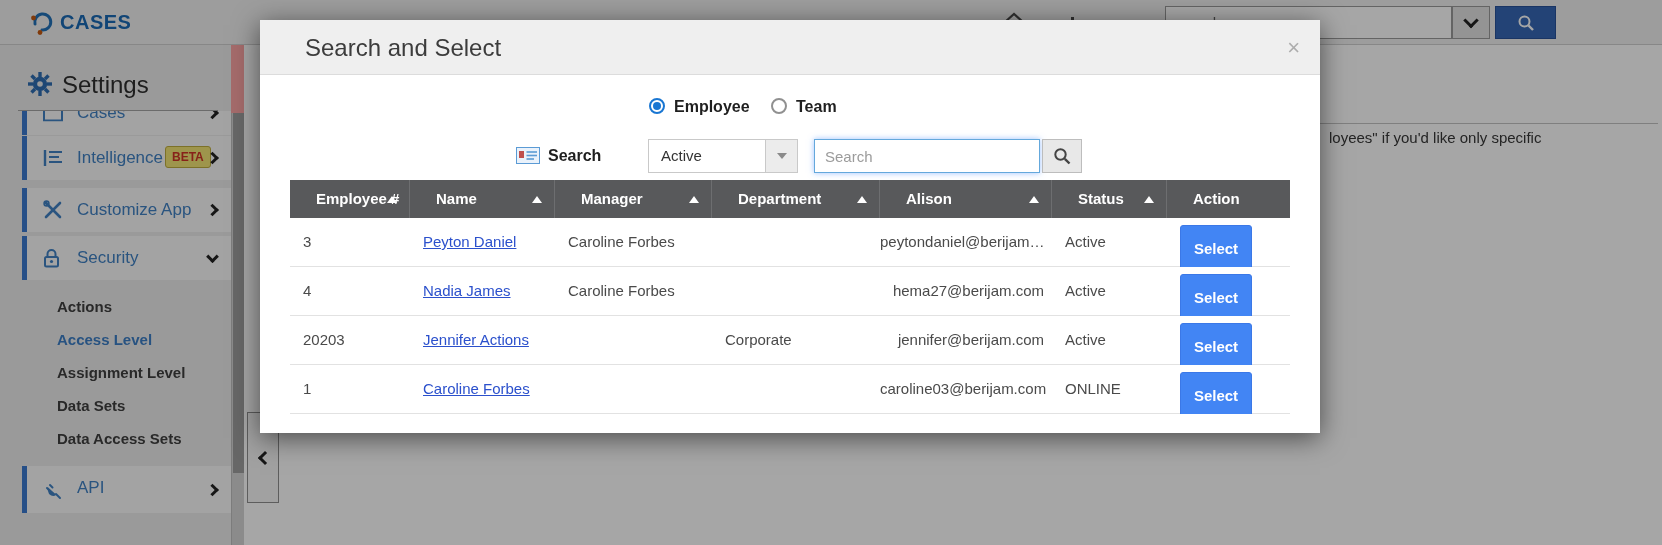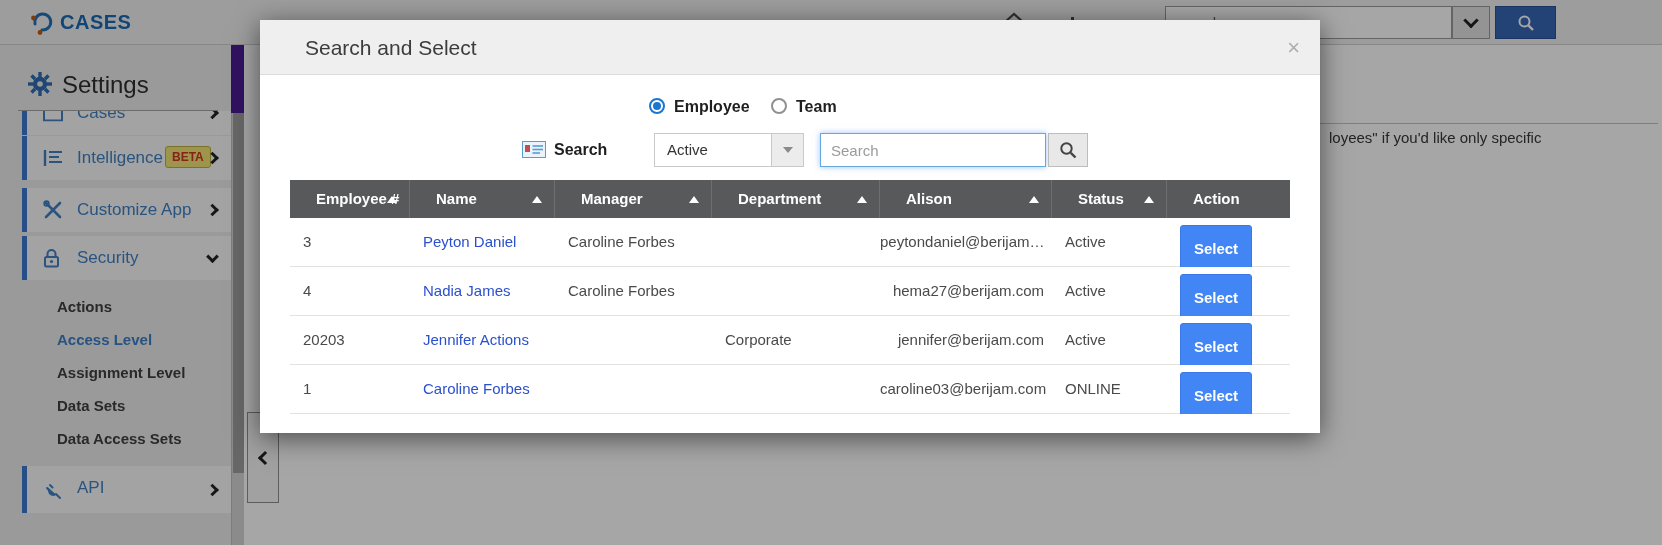--- a/index.html
+++ b/index.html
@@ -1,17 +1,17 @@
 <!DOCTYPE html>
 <html><head>
 <meta charset="utf-8">
 <style>
   * { margin:0; padding:0; box-sizing:border-box; }
   body { font-family:"Liberation Sans", sans-serif; background:#777; }
-  .screen { position:relative; width:1662px; height:545px; overflow:hidden; background:#4c1d95; }
+  .screen { position:relative; width:1662px; height:545px; overflow:hidden; background:#fca5a5; }
 
   
   .topbar { position:absolute; left:0; top:0; width:1662px; height:45px; background:#f2f2f2; border-bottom:1px solid #cfcfcf; z-index:1; }
   .logo-icon { position:absolute; left:28px; top:9px; }
   .logo-text { position:absolute; left:60px; top:0; line-height:45px; font-size:20px; font-weight:bold; color:#1b6ab5; letter-spacing:.5px; }
   .home-icon { position:absolute; left:1002px; top:10px; }
   .chart-icon { position:absolute; left:1062px; top:12px; }
   .topbar-search { position:absolute; left:1165px; top:6px; width:287px; height:33px; border:1px solid #9a9a9a; background:#fff; font-size:15px; padding:0 10px; color:#333; font-family:"Liberation Sans", sans-serif; }
   .topbar-search::placeholder { color:#666; }
   .topbar-dd { position:absolute; left:1452px; top:6px; width:38px; height:33px; background:#e4e4e4; border:1px solid #9a9a9a; }
@@ -40,52 +40,52 @@
   .content-divider { position:absolute; left:24px; top:78px; width:1390px; height:1px; background:#c4c4c4; }
   .clipped-text { position:absolute; left:1085px; top:84px; font-size:15px; color:#383838; white-space:nowrap; }
   .collapse-btn { position:absolute; left:3px; top:367px; width:32px; height:91px; background:#f8f8f8; border:1px solid #8f8f8f; }
   .chev-left-css { position:absolute; left:50%; top:50%; width:10px; height:10px; border-left:3px solid #222; border-bottom:3px solid #222; transform:translate(-30%,-50%) rotate(45deg); }
 
   .overlay { position:absolute; left:0; top:0; width:1662px; height:545px; background:rgba(0,0,0,0.35); z-index:5; }
 
   
   .modal { position:absolute; left:260px; top:20px; width:1060px; height:413px; background:#fff; z-index:10; box-shadow:0 5px 25px rgba(0,0,0,.55); }
   .modal-header { position:absolute; left:0; top:0; width:100%; height:55px; background:#efefef; border-bottom:1px solid #dcdcdc; }
-  .modal-title { position:absolute; left:45px; top:0; line-height:55px; font-size:21px; color:#3c3c3c; }
+  .modal-title { position:absolute; left:45px; top:0; line-height:55px; font-size:24px; color:#3c3c3c; }
   .modal-close { position:absolute; right:20px; top:0; line-height:55px; font-size:22px; color:#adadad; cursor:default; }
 
   .radio-row { position:absolute; left:0; top:77px; width:100%; height:20px; }
   .radio { position:absolute; width:16px; height:16px; border-radius:50%; top:1px; }
   .radio.sel { border:2px solid #1976d2; }
   .radio.sel .dot { position:absolute; left:2px; top:2px; width:8px; height:8px; border-radius:50%; background:#1976d2; }
   .radio.unsel { border:2px solid #909090; }
   .radio-label { position:absolute; top:1px; font-size:16px; font-weight:bold; color:#1f1f1f; }
 
-  .search-row { position:absolute; left:0; top:113px; width:100%; height:34px;margin-left:6px; }
+  .search-row { position:absolute; left:0; top:119px; width:100%; height:34px; }
   .card-icon { position:absolute; left:256px; top:8px; line-height:0; }
   .search-label { position:absolute; left:288px; top:0; line-height:34px; font-size:16px; font-weight:bold; color:#1f1f1f; }
   .filter-dd { position:absolute; left:388px; top:0; width:150px; height:34px; background:#fff; border:1px solid #c9c9c9; }
   .filter-value { position:absolute; left:12px; top:0; line-height:32px; font-size:15px; color:#333; }
   .filter-caret-box { position:absolute; right:0; top:0; width:32px; height:32px; background:#ececec; border-left:1px solid #c9c9c9; }
   .caret { position:absolute; left:50%; top:50%; transform:translate(-50%,-50%); width:0; height:0; border-left:5px solid transparent; border-right:5px solid transparent; border-top:6px solid #8a8a8a; }
   .modal-search { position:absolute; left:554px; top:0; width:226px; height:34px; border:1px solid #64a8dc; box-shadow:0 0 6px rgba(77,144,254,.55); font-size:15px; padding:0 10px; color:#333; font-family:"Liberation Sans", sans-serif; }
   .modal-search::placeholder { color:#9b9b9b; }
   .mag-btn { position:absolute; left:782px; top:0; width:40px; height:34px; background:#e8e8e8; border:1px solid #bdbdbd; }
   .mag-btn svg { position:absolute; left:50%; top:50%; transform:translate(-50%,-50%); }
 
   .table { position:absolute; left:30px; top:160px; width:1000px; }
   .thead { display:flex; height:38px; background:#58595b; }
   .th { position:relative; height:38px; line-height:38px; padding-left:26px; font-size:15px; font-weight:bold; color:#fff; border-right:1px solid #6d6e70; white-space:nowrap; }
   .th:last-child { border-right:none; }
   .sort { position:absolute; right:12px; top:16px; width:0; height:0; border-left:5px solid transparent; border-right:5px solid transparent; border-bottom:7px solid #fff; }
   .trow { display:flex; height:49px; border-bottom:1px solid #e2e2e2; background:#fff; }
   .td { height:49px; line-height:48px; padding-left:13px; font-size:15px; color:#4a4a4a; white-space:nowrap; overflow:hidden; }
   .td.email { text-align:right; padding-left:0; padding-right:8px; }
   .c0{width:120px;} .c1{width:145px;} .c2{width:157px;} .c3{width:168px;} .c4{width:172px;} .c5{width:115px;} .c6{width:123px;}
-  .namelink { color:#2b50cc; cursor:pointer; }
+  .namelink { color:#2b50cc; text-decoration:underline; cursor:pointer; }
   .select-btn { display:inline-block; width:72px; height:46px; margin-top:7px; background:#4285f4; border:1px solid #3b78e7; border-radius:3px; color:#fff; font-size:15px; font-weight:bold; font-family:"Liberation Sans", sans-serif; cursor:pointer; }
 </style>
 </head>
 <body>
 
 <div class="screen">
 
   <div class="topbar">
     <span class="logo-icon">
       <svg width="26" height="26" viewBox="0 0 26 26">

